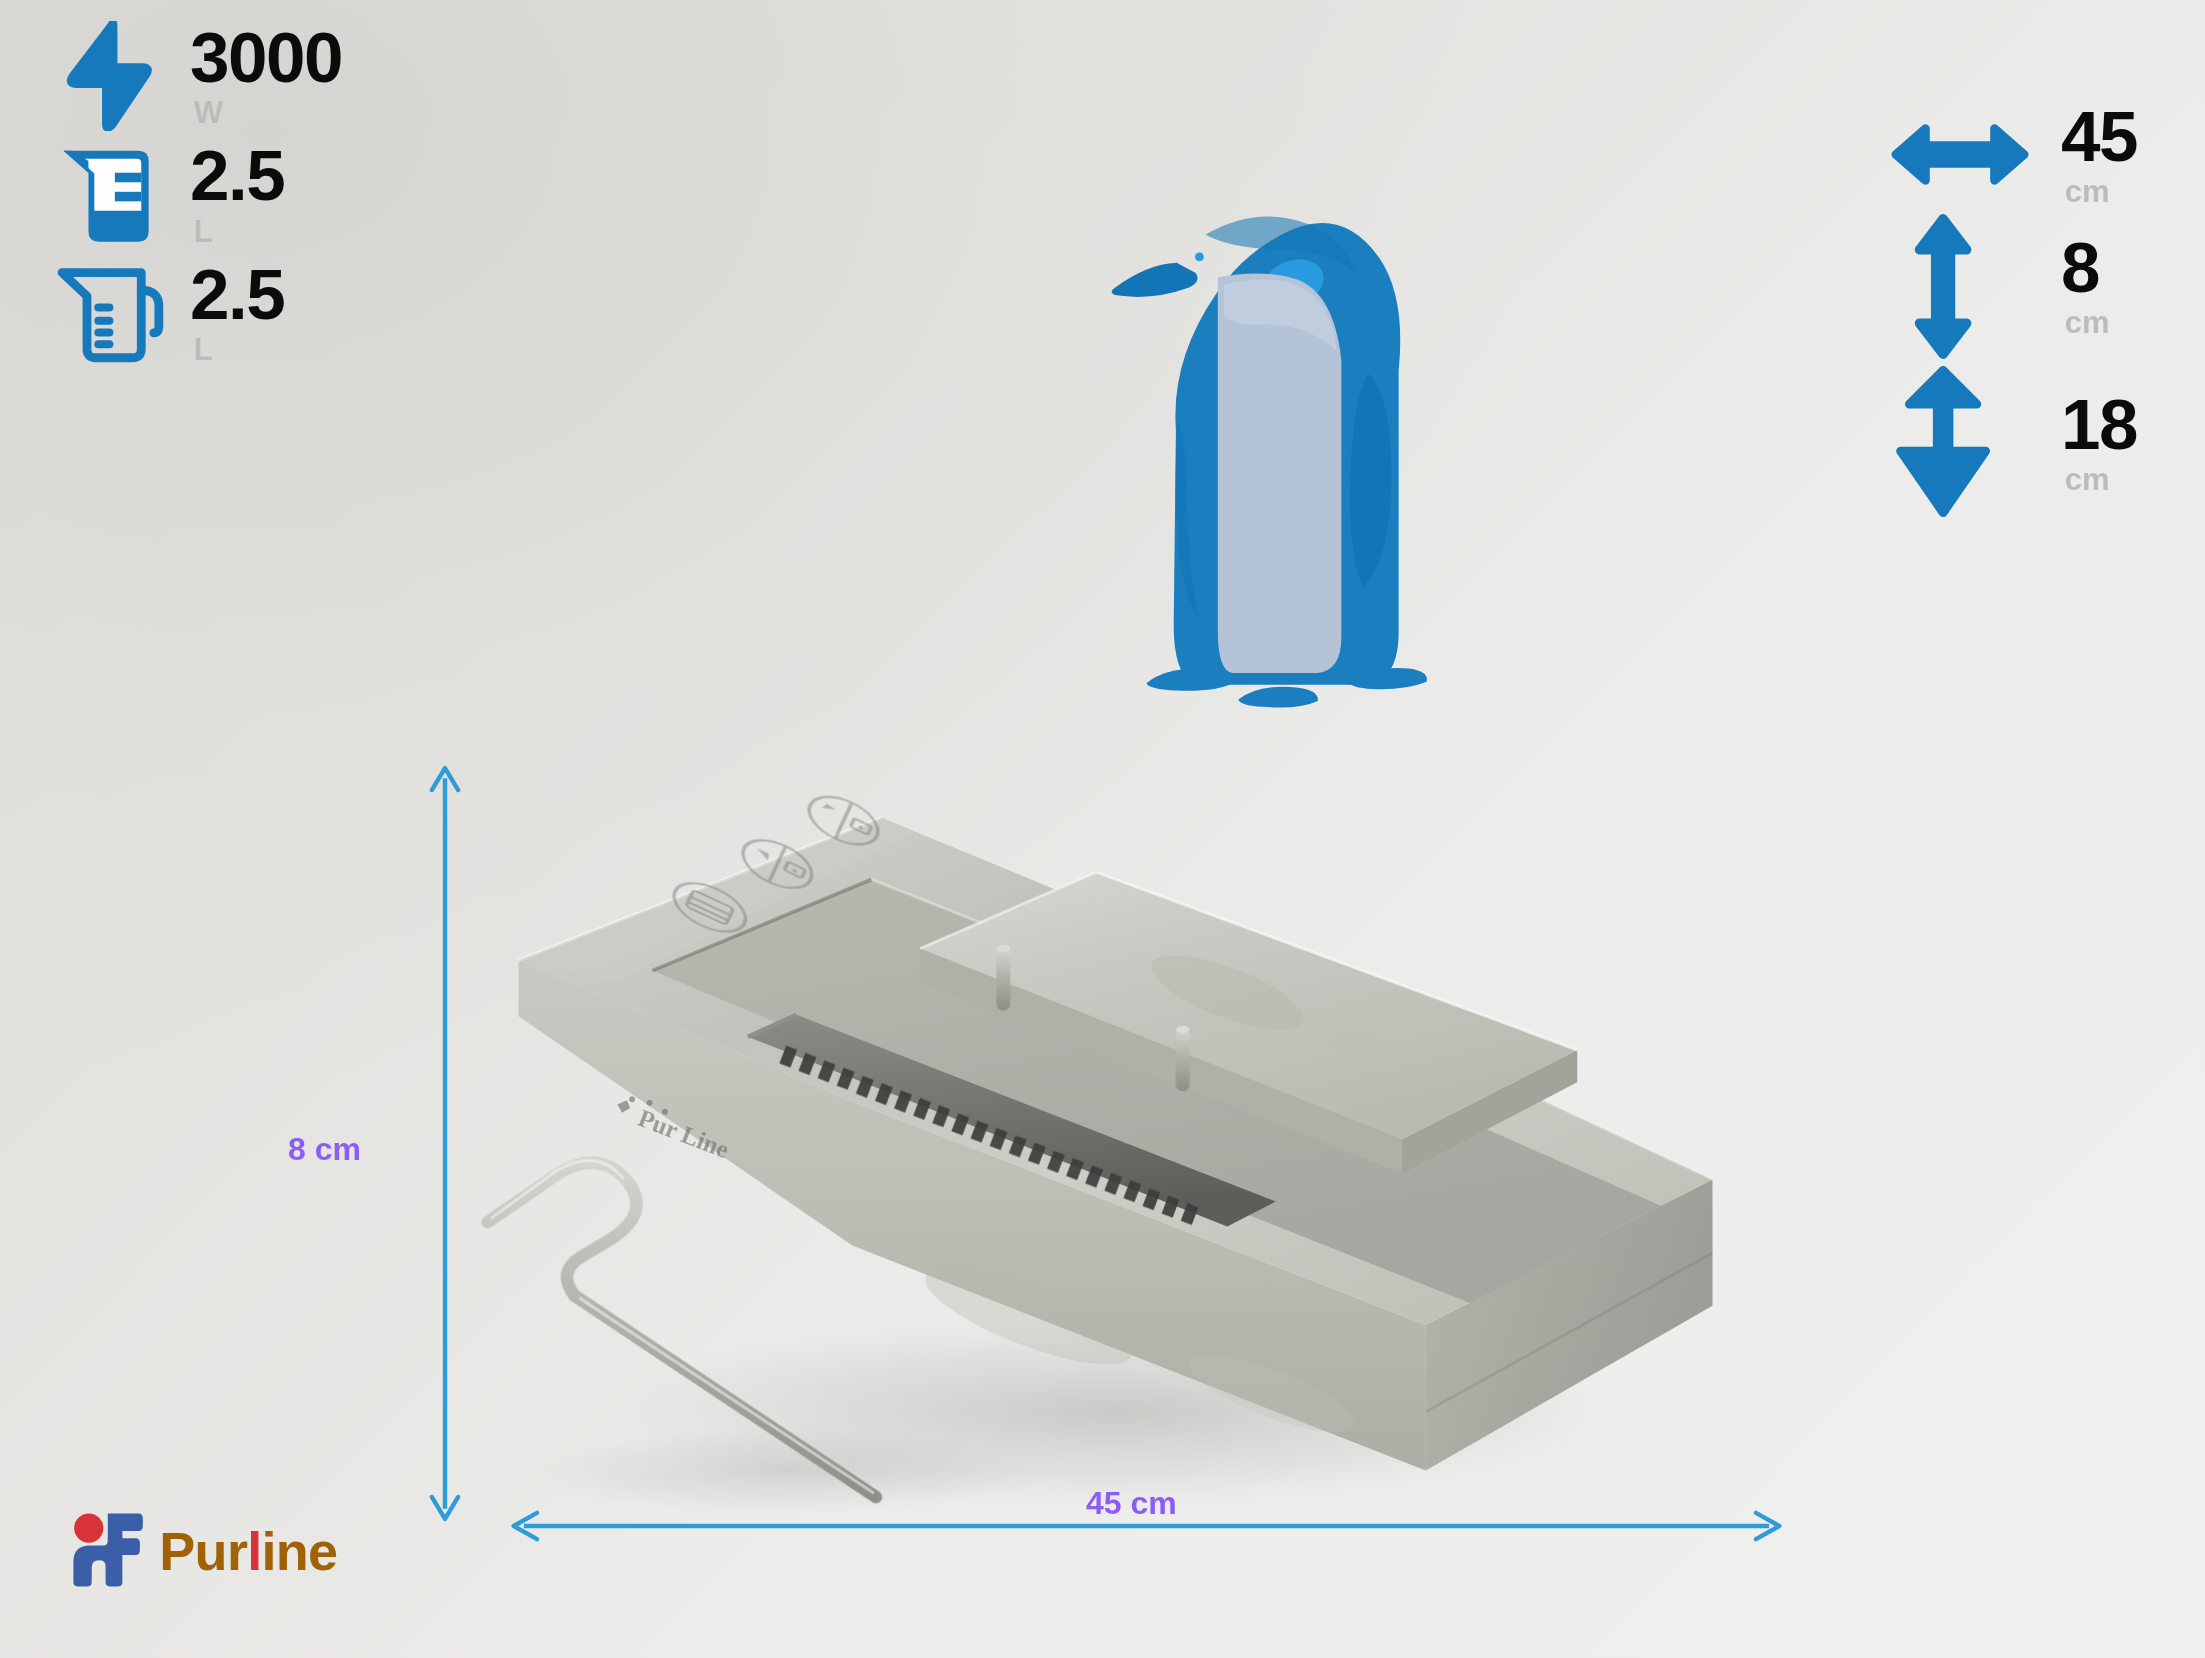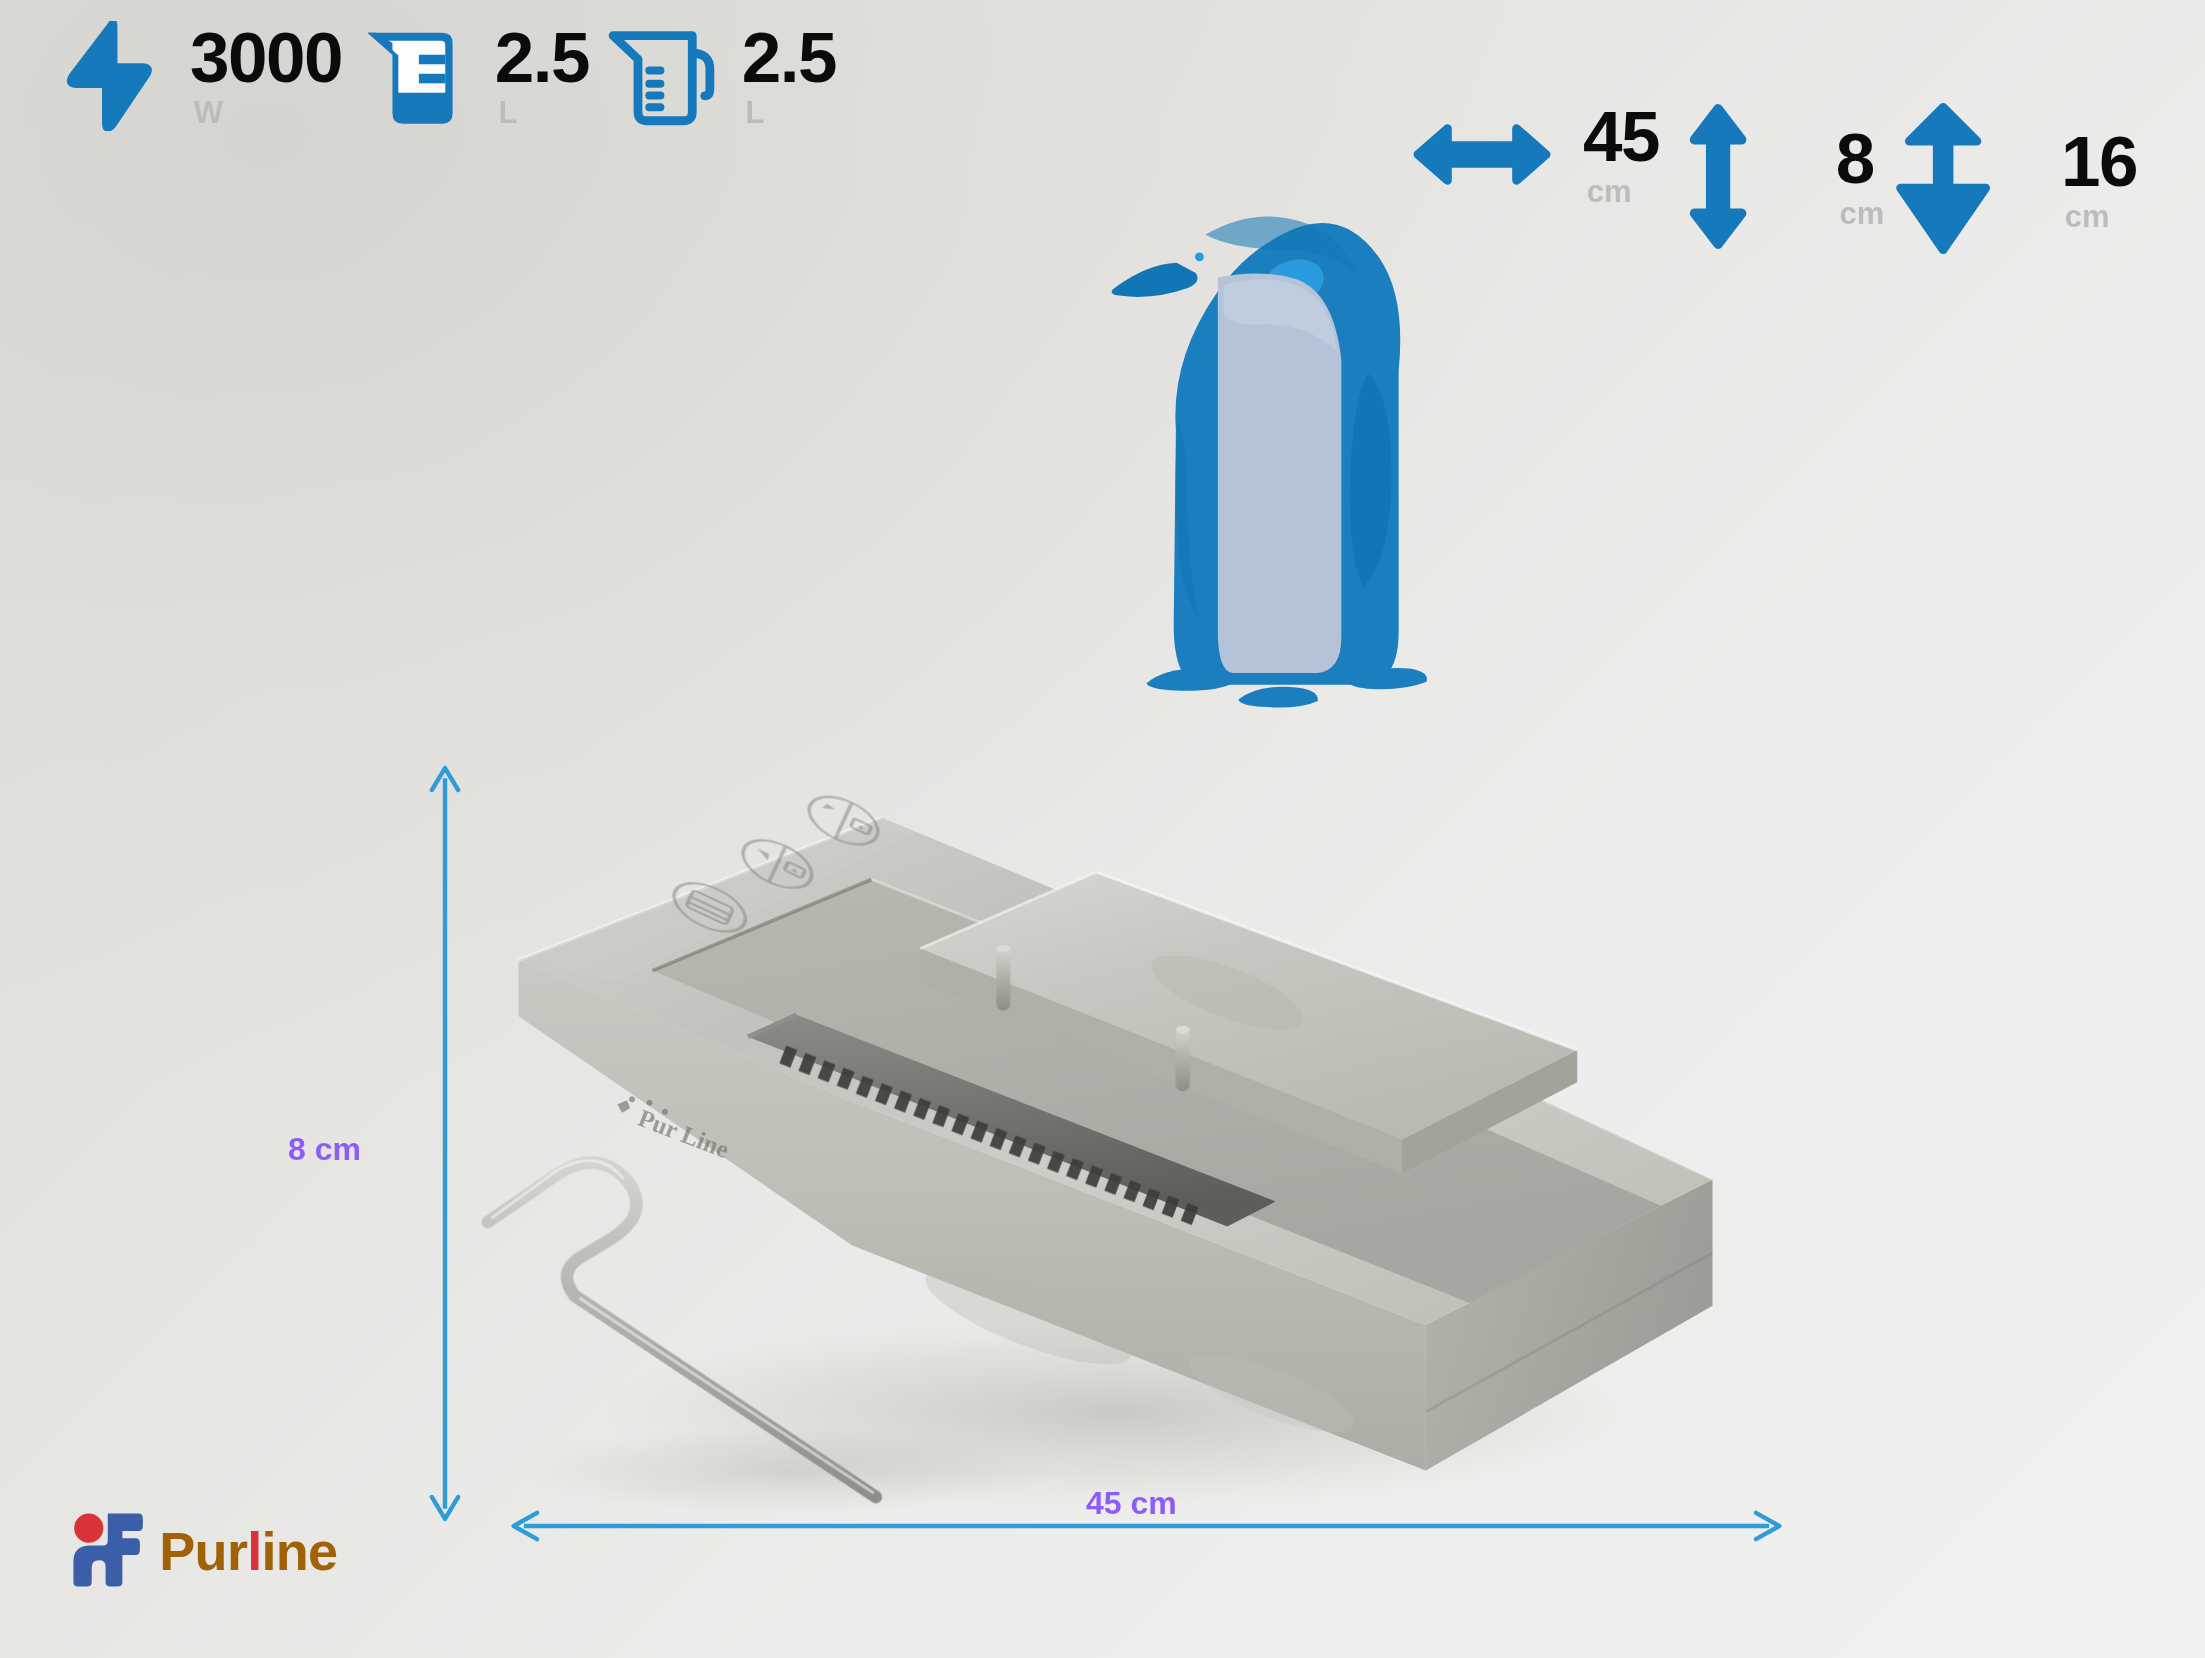--- a/index.html
+++ b/index.html
@@ -6,21 +6,21 @@
   html,body { width:2205px; height:1658px; overflow:hidden; }
   body {
     font-family:"Liberation Sans", sans-serif;
     background:
       radial-gradient(ellipse 1764px 1323px at 12% 8%, rgba(214,212,209,0.95) 0%, rgba(222,221,218,0.55) 42%, rgba(236,236,234,0) 72%),
       linear-gradient(135deg, #dcdbd8 0%, #e4e3e0 32%, #ececea 62%, #f0f0ee 100%);
     position:relative;
   }
 
   
-  .spec-col { position:absolute; display:flex; flex-direction:row; }
+  .spec-col { position:absolute; display:flex; flex-direction:column; }
   #left-col  { left:46px;  top:20.6px;  gap:8.8px; align-items:flex-start; }
   #right-col { right:68px; top:103px; gap:5.9px;  align-items:flex-start; }
 
   .spec-row { display:flex; align-items:center; }
   .spec-icon { flex:0 0 auto; display:flex; align-items:center; justify-content:center; }
   .spec-text { display:flex; flex-direction:column; align-items:flex-start; line-height:0.96; }
   .spec-value {
     font-size:71px; font-weight:bold; color:#0b0b0b;
     letter-spacing:-1.5px; white-space:nowrap;
   }
@@ -191,21 +191,21 @@
       <svg width="140" height="154" viewBox="0 0 190 210">
 
         <path d="M72 6 L26 52 L118 52 Z" fill="#1679bc" stroke="#1679bc" stroke-width="12" stroke-linejoin="round"></path>
 
         <rect x="58" y="40" width="28" height="90" fill="#1679bc"></rect>
 
         <path d="M72 200 L14 116 L130 116 Z" fill="#1679bc" stroke="#1679bc" stroke-width="12" stroke-linejoin="round"></path>
       </svg>
     </div>
     <div class="spec-text">
-      <div class="spec-value">16</div>
+      <div class="spec-value">18</div>
       <div class="spec-unit">cm</div>
     </div>
   </div>
 
 
 </div>
 
 <div id="product-scene">
   <svg width="1294" height="794" viewBox="0 0 1760 1080">
     <defs>

